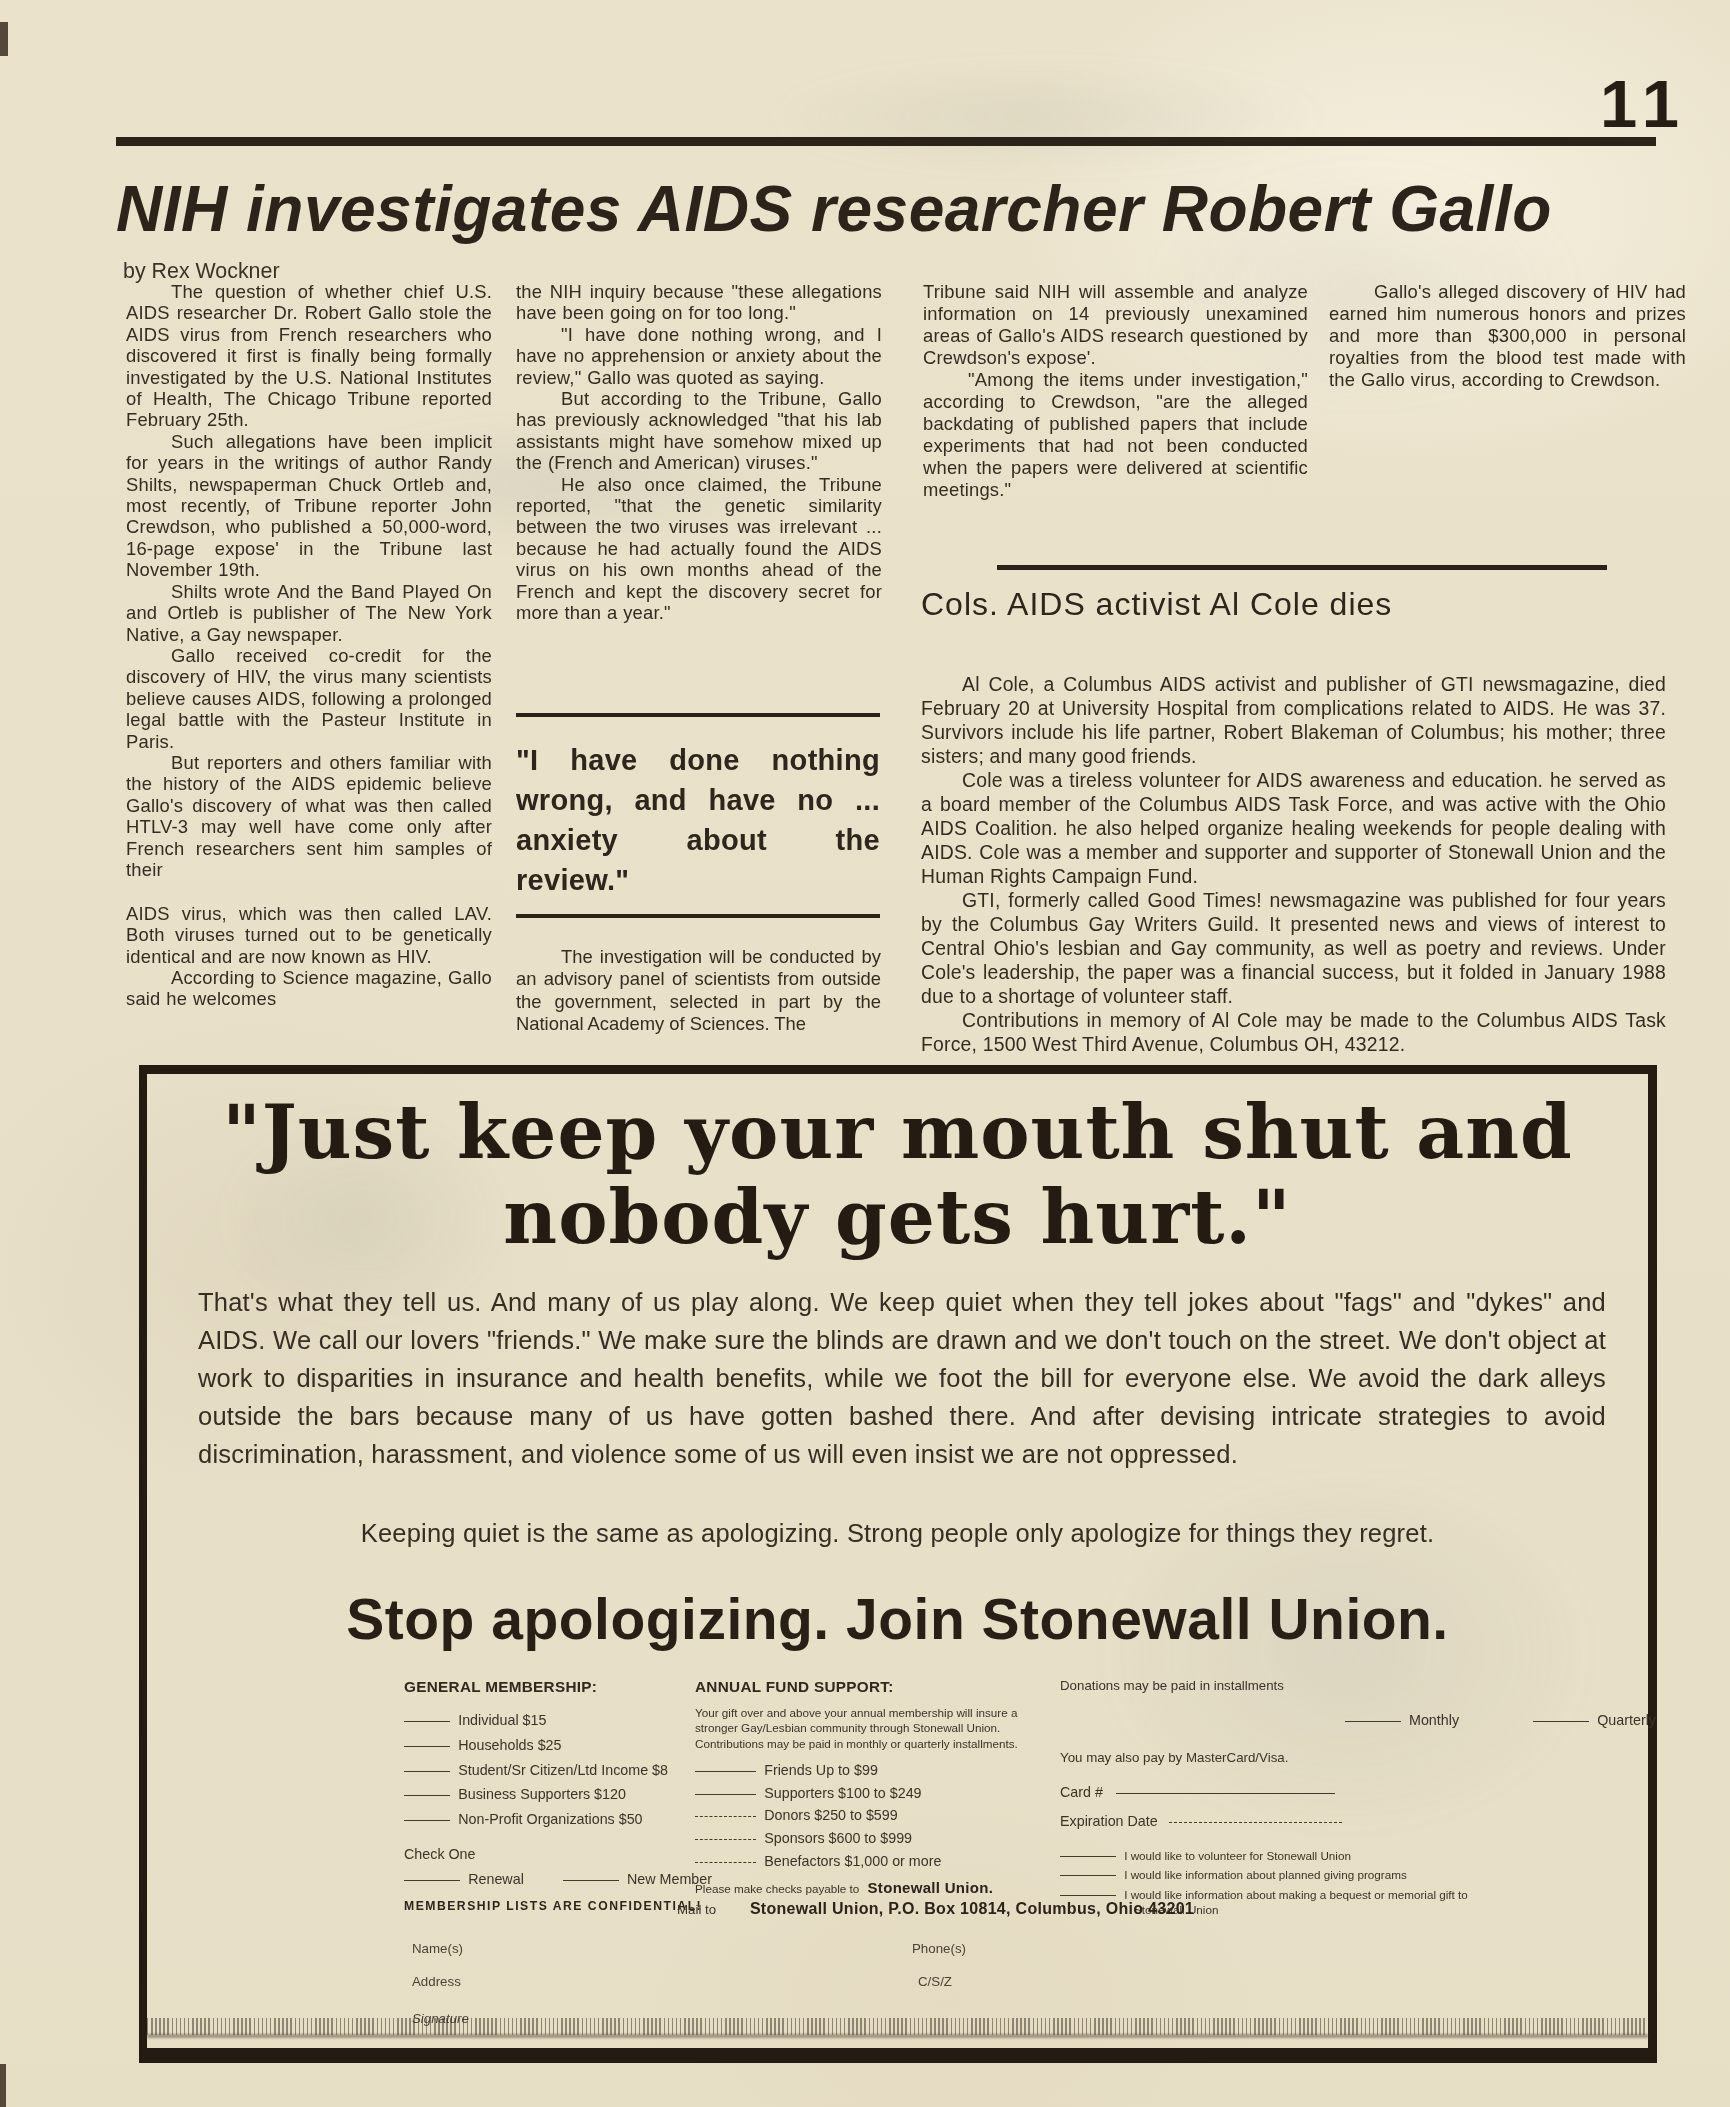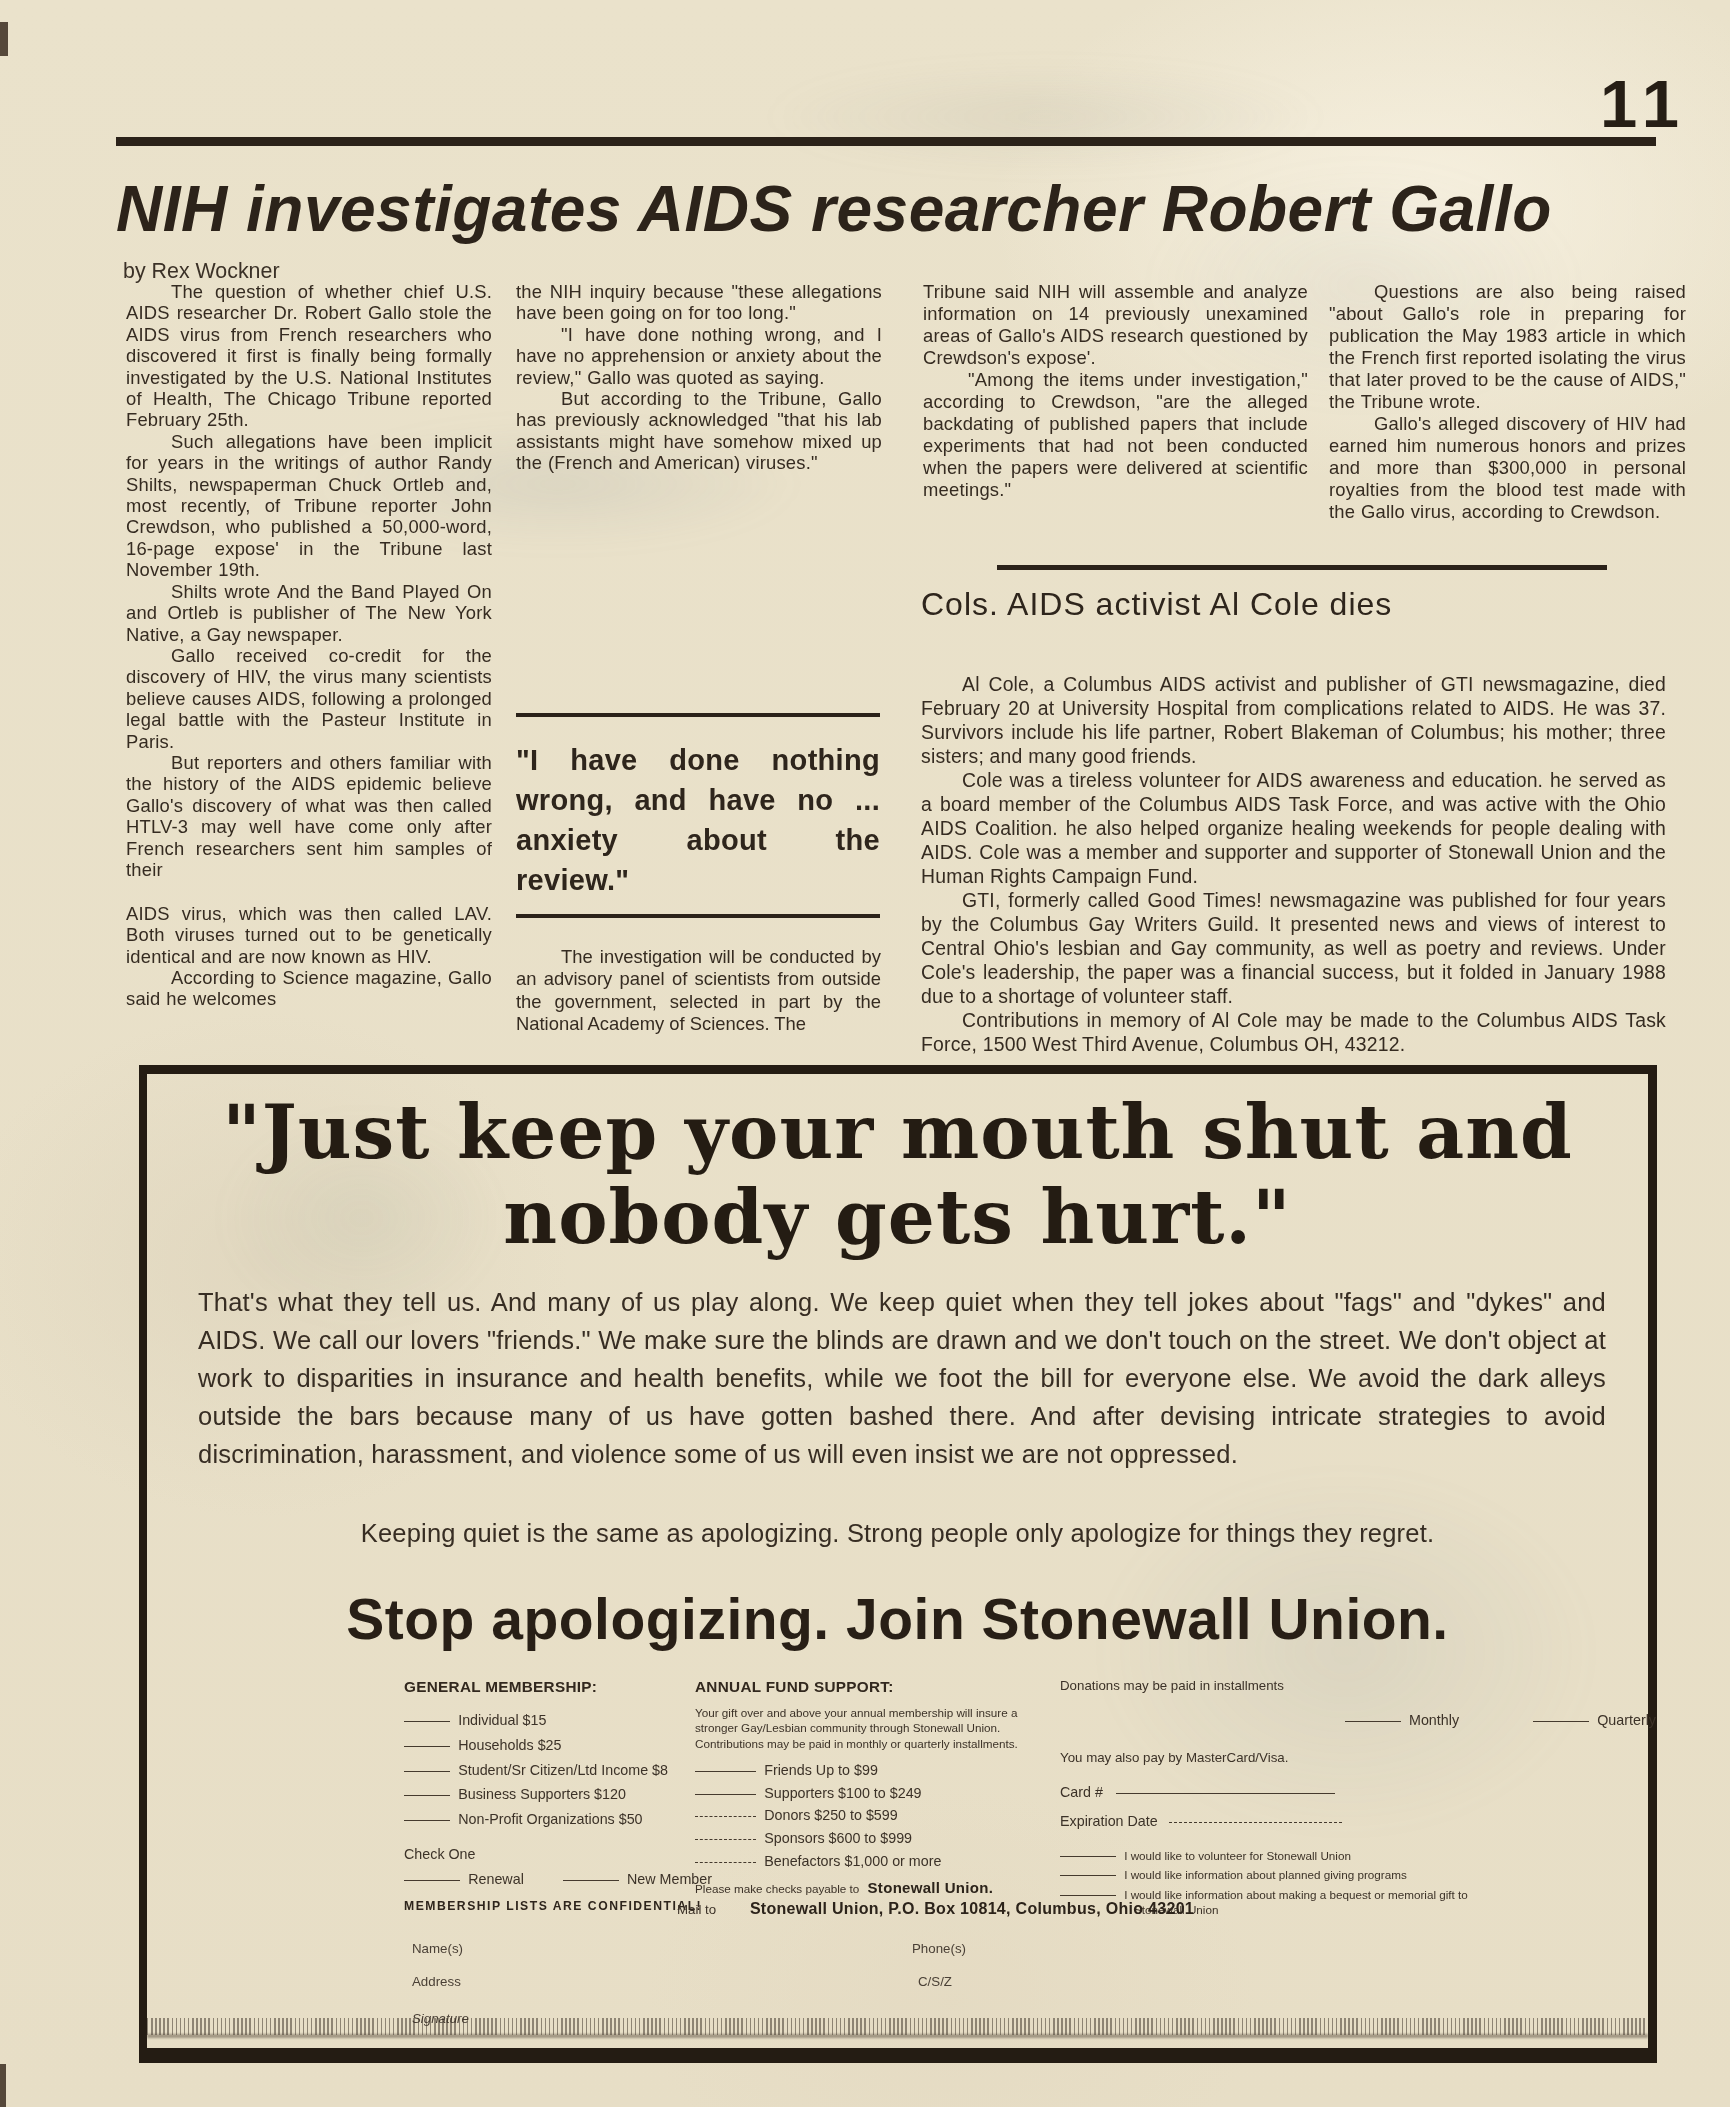--- a/index.html
+++ b/index.html
@@ -114,36 +114,36 @@
     <p>Gallo received co-credit for the discovery of HIV, the virus many scientists believe causes AIDS, following a prolonged legal battle with the Pasteur Institute in Paris.</p>
     <p>But reporters and others familiar with the history of the AIDS epidemic believe Gallo's discovery of what was then called HTLV-3 may well have come only after French researchers sent him samples of their</p>
     <p class="cont gap">AIDS virus, which was then called LAV. Both viruses turned out to be genetically identical and are now known as HIV.</p>
     <p>According to Science magazine, Gallo said he welcomes</p>
   </div>
 
   <div class="col" style="left:516px;width:366px;">
     <p class="cont">the NIH inquiry because "these allegations have been going on for too long."</p>
     <p>"I have done nothing wrong, and I have no apprehension or anxiety about the review," Gallo was quoted as saying.</p>
     <p>But according to the Tribune, Gallo has previously acknowledged "that his lab assistants might have somehow mixed up the (French and American) viruses."</p>
+    <p>He also once claimed, the Tribune reported, "that the genetic similarity between the two viruses was irrelevant ... because he had actually found the AIDS virus on his own months ahead of the French and kept the discovery secret for more than a year."</p>
   </div>
 
   <div class="rule" style="left:516px;top:713px;width:364px;height:4.1px;"></div>
   <div class="pullquote">"I have done nothing wrong, and have no ... anxiety about the review."</div>
   <div class="rule" style="left:516px;top:914px;width:364px;height:4.1px;"></div>
   <div class="afterquote">
     <p>The investigation will be conducted by an advisory panel of scientists from outside the government, selected in part by the National Academy of Sciences. The</p>
   </div>
 
   <div class="col tight" style="left:923px;width:385px;">
     <p class="cont">Tribune said NIH will assemble and analyze information on 14 previously unexamined areas of Gallo's AIDS research questioned by Crewdson's expose'.</p>
     <p>"Among the items under investigation," according to Crewdson, "are the alleged backdating of published papers that include experiments that had not been conducted when the papers were delivered at scientific meetings."</p>
   </div>
 
   <div class="col tight" style="left:1329px;width:357px;">
-    <p>Questions are also being raised "about Gallo's role in preparing for publication the May 1983 article in which the French first reported isolating the virus that later proved to be the cause of AIDS," the Tribune wrote.</p>
     <p>Gallo's alleged discovery of HIV had earned him numerous honors and prizes and more than $300,000 in personal royalties from the blood test made with the Gallo virus, according to Crewdson.</p>
   </div>
 
   <div class="rule" style="left:997px;top:565px;width:610px;height:4.6px;"></div>
   <div class="cole-head">Cols. AIDS activist Al Cole dies</div>
   <div class="cole-body">
     <p>Al Cole, a Columbus AIDS activist and publisher of GTI newsmagazine, died February 20 at University Hospital from complications related to AIDS.  He was 37.  Survivors include his life partner, Robert Blakeman of Columbus; his mother; three sisters; and many good friends.</p>
     <p>Cole was a tireless volunteer for AIDS awareness and education.  he served as a board member of the Columbus AIDS Task Force, and was active with the Ohio AIDS Coalition.  he also helped organize healing weekends for people dealing with AIDS.  Cole was a member and supporter and supporter of Stonewall Union and the Human Rights Campaign Fund.</p>
     <p>GTI, formerly called Good Times! newsmagazine was published for four years by the Columbus Gay Writers Guild.  It presented news and views of interest to Central Ohio's lesbian and Gay community, as well as poetry and reviews.  Under Cole's leadership, the paper was a financial success, but it folded in January 1988 due to a shortage of volunteer staff.</p>
     <p>Contributions in memory of Al Cole may be made to the Columbus AIDS Task Force, 1500 West Third Avenue, Columbus OH, 43212.</p>

